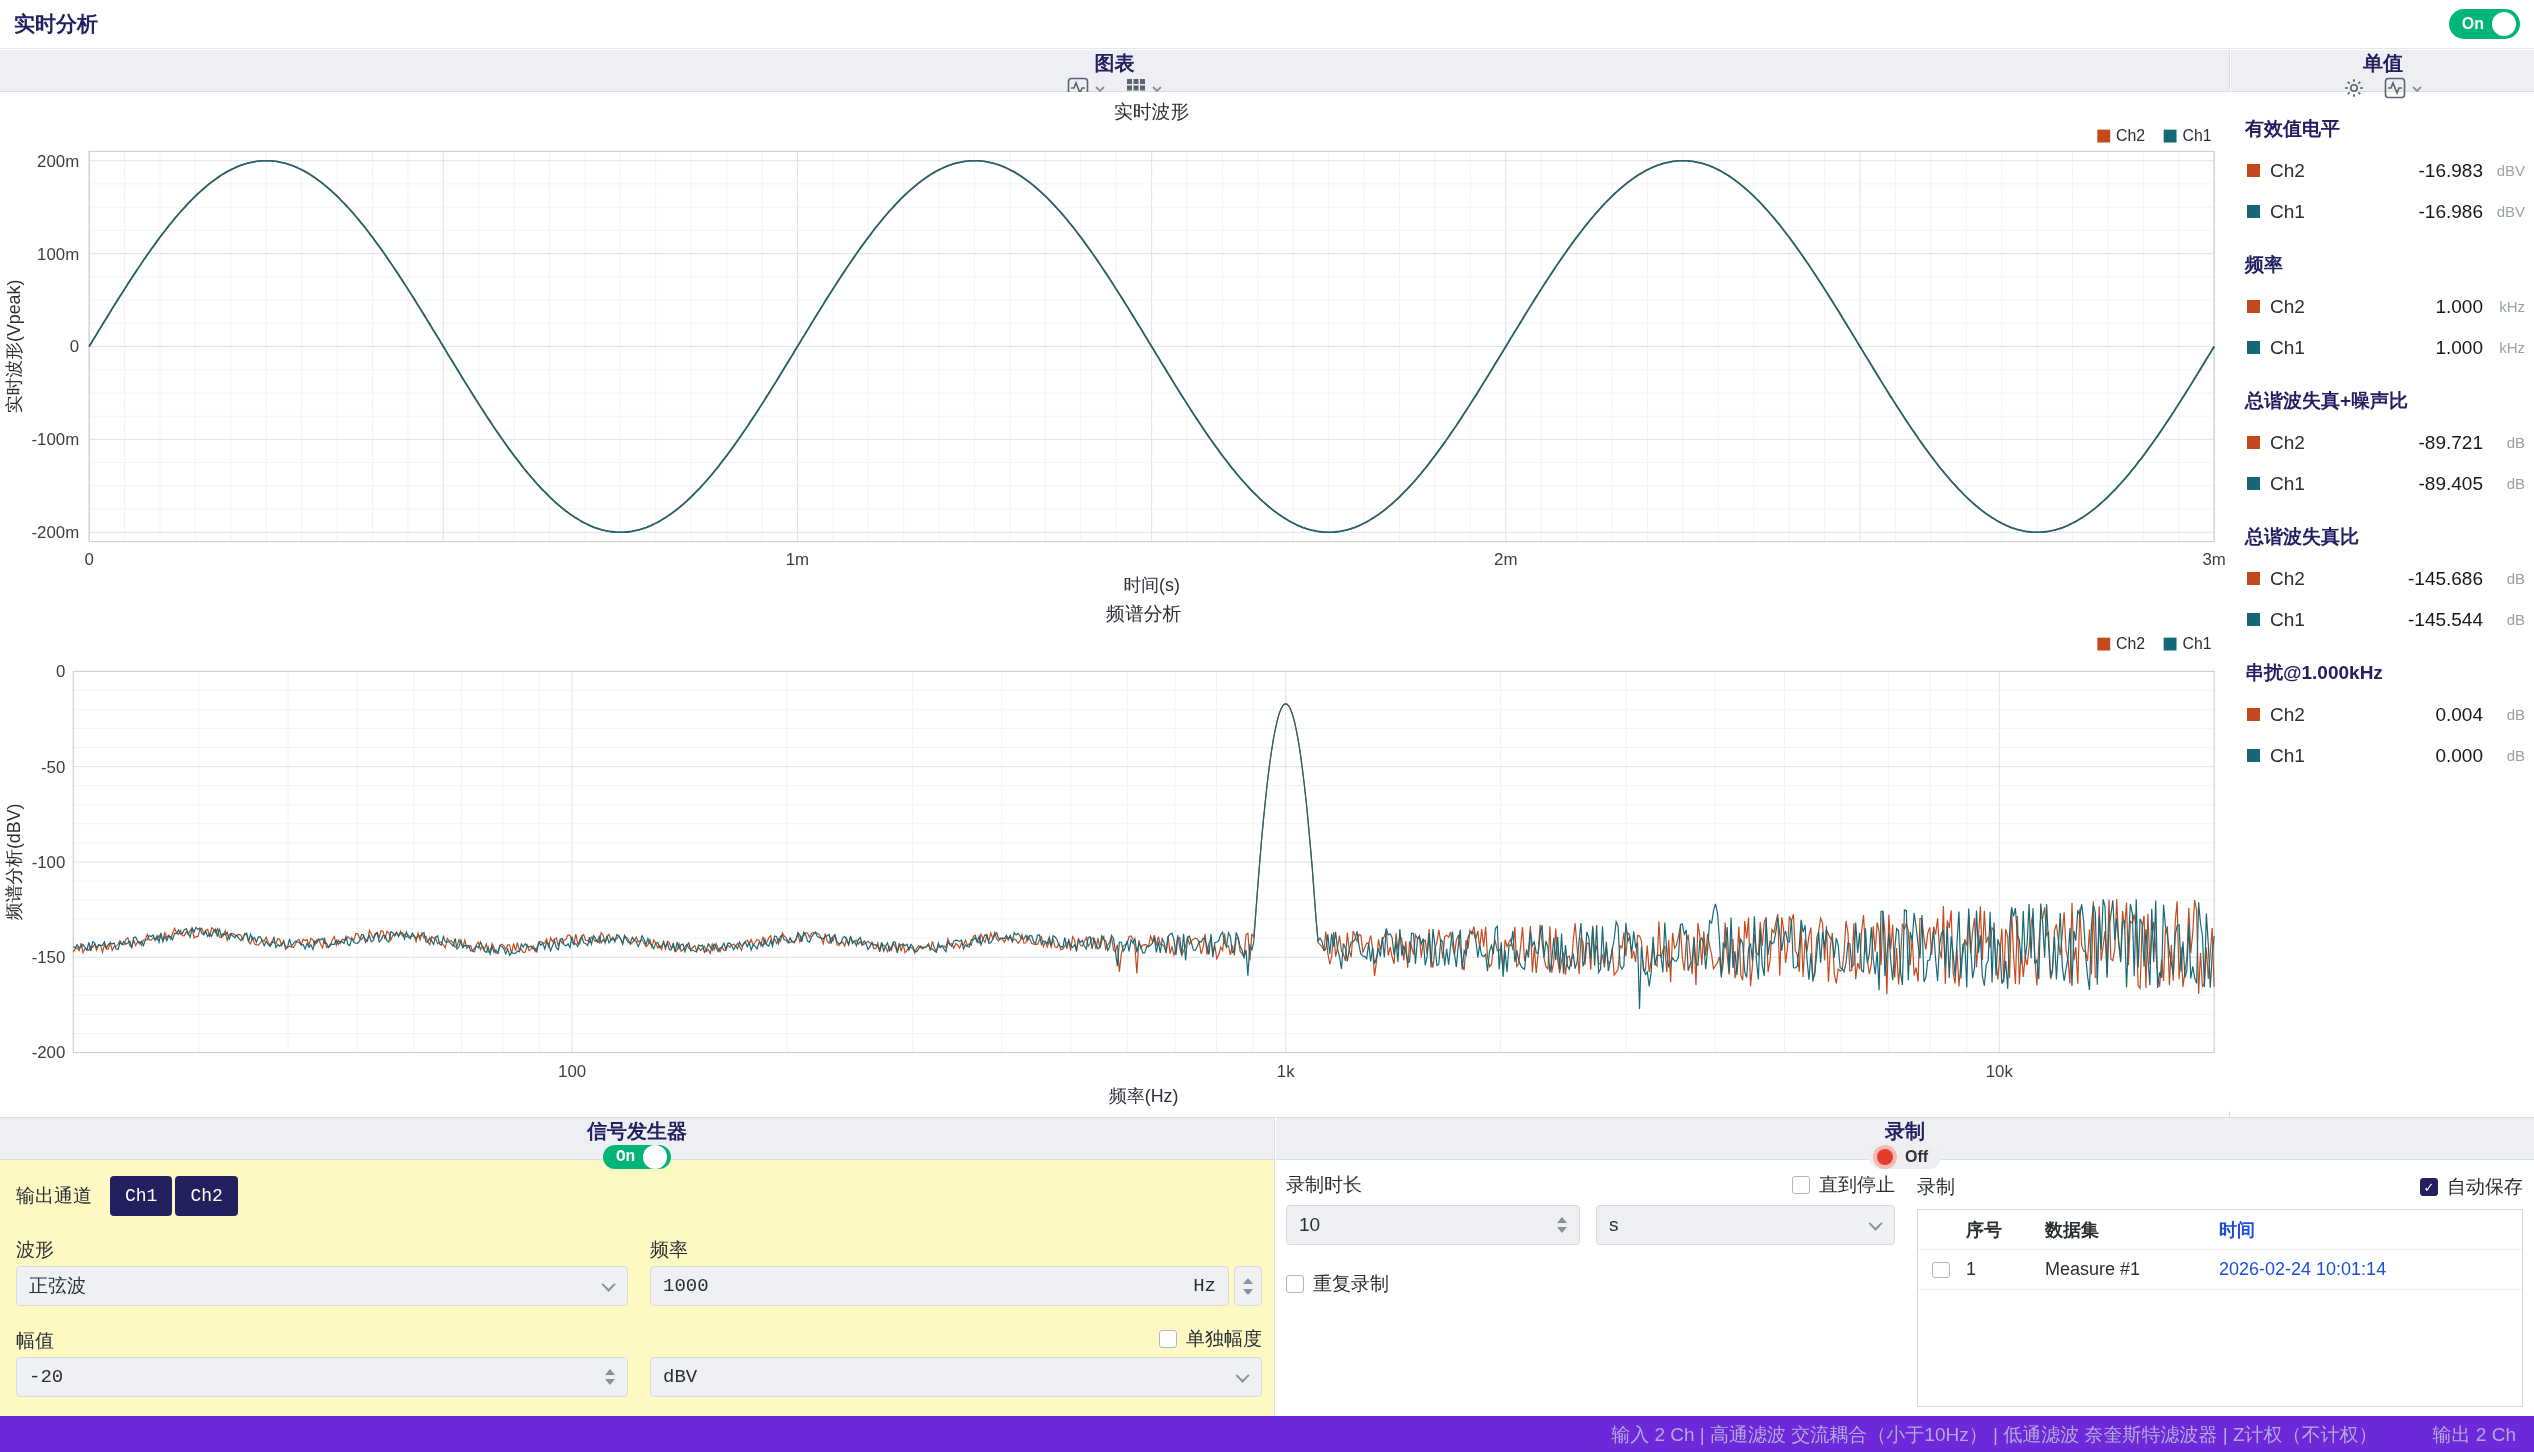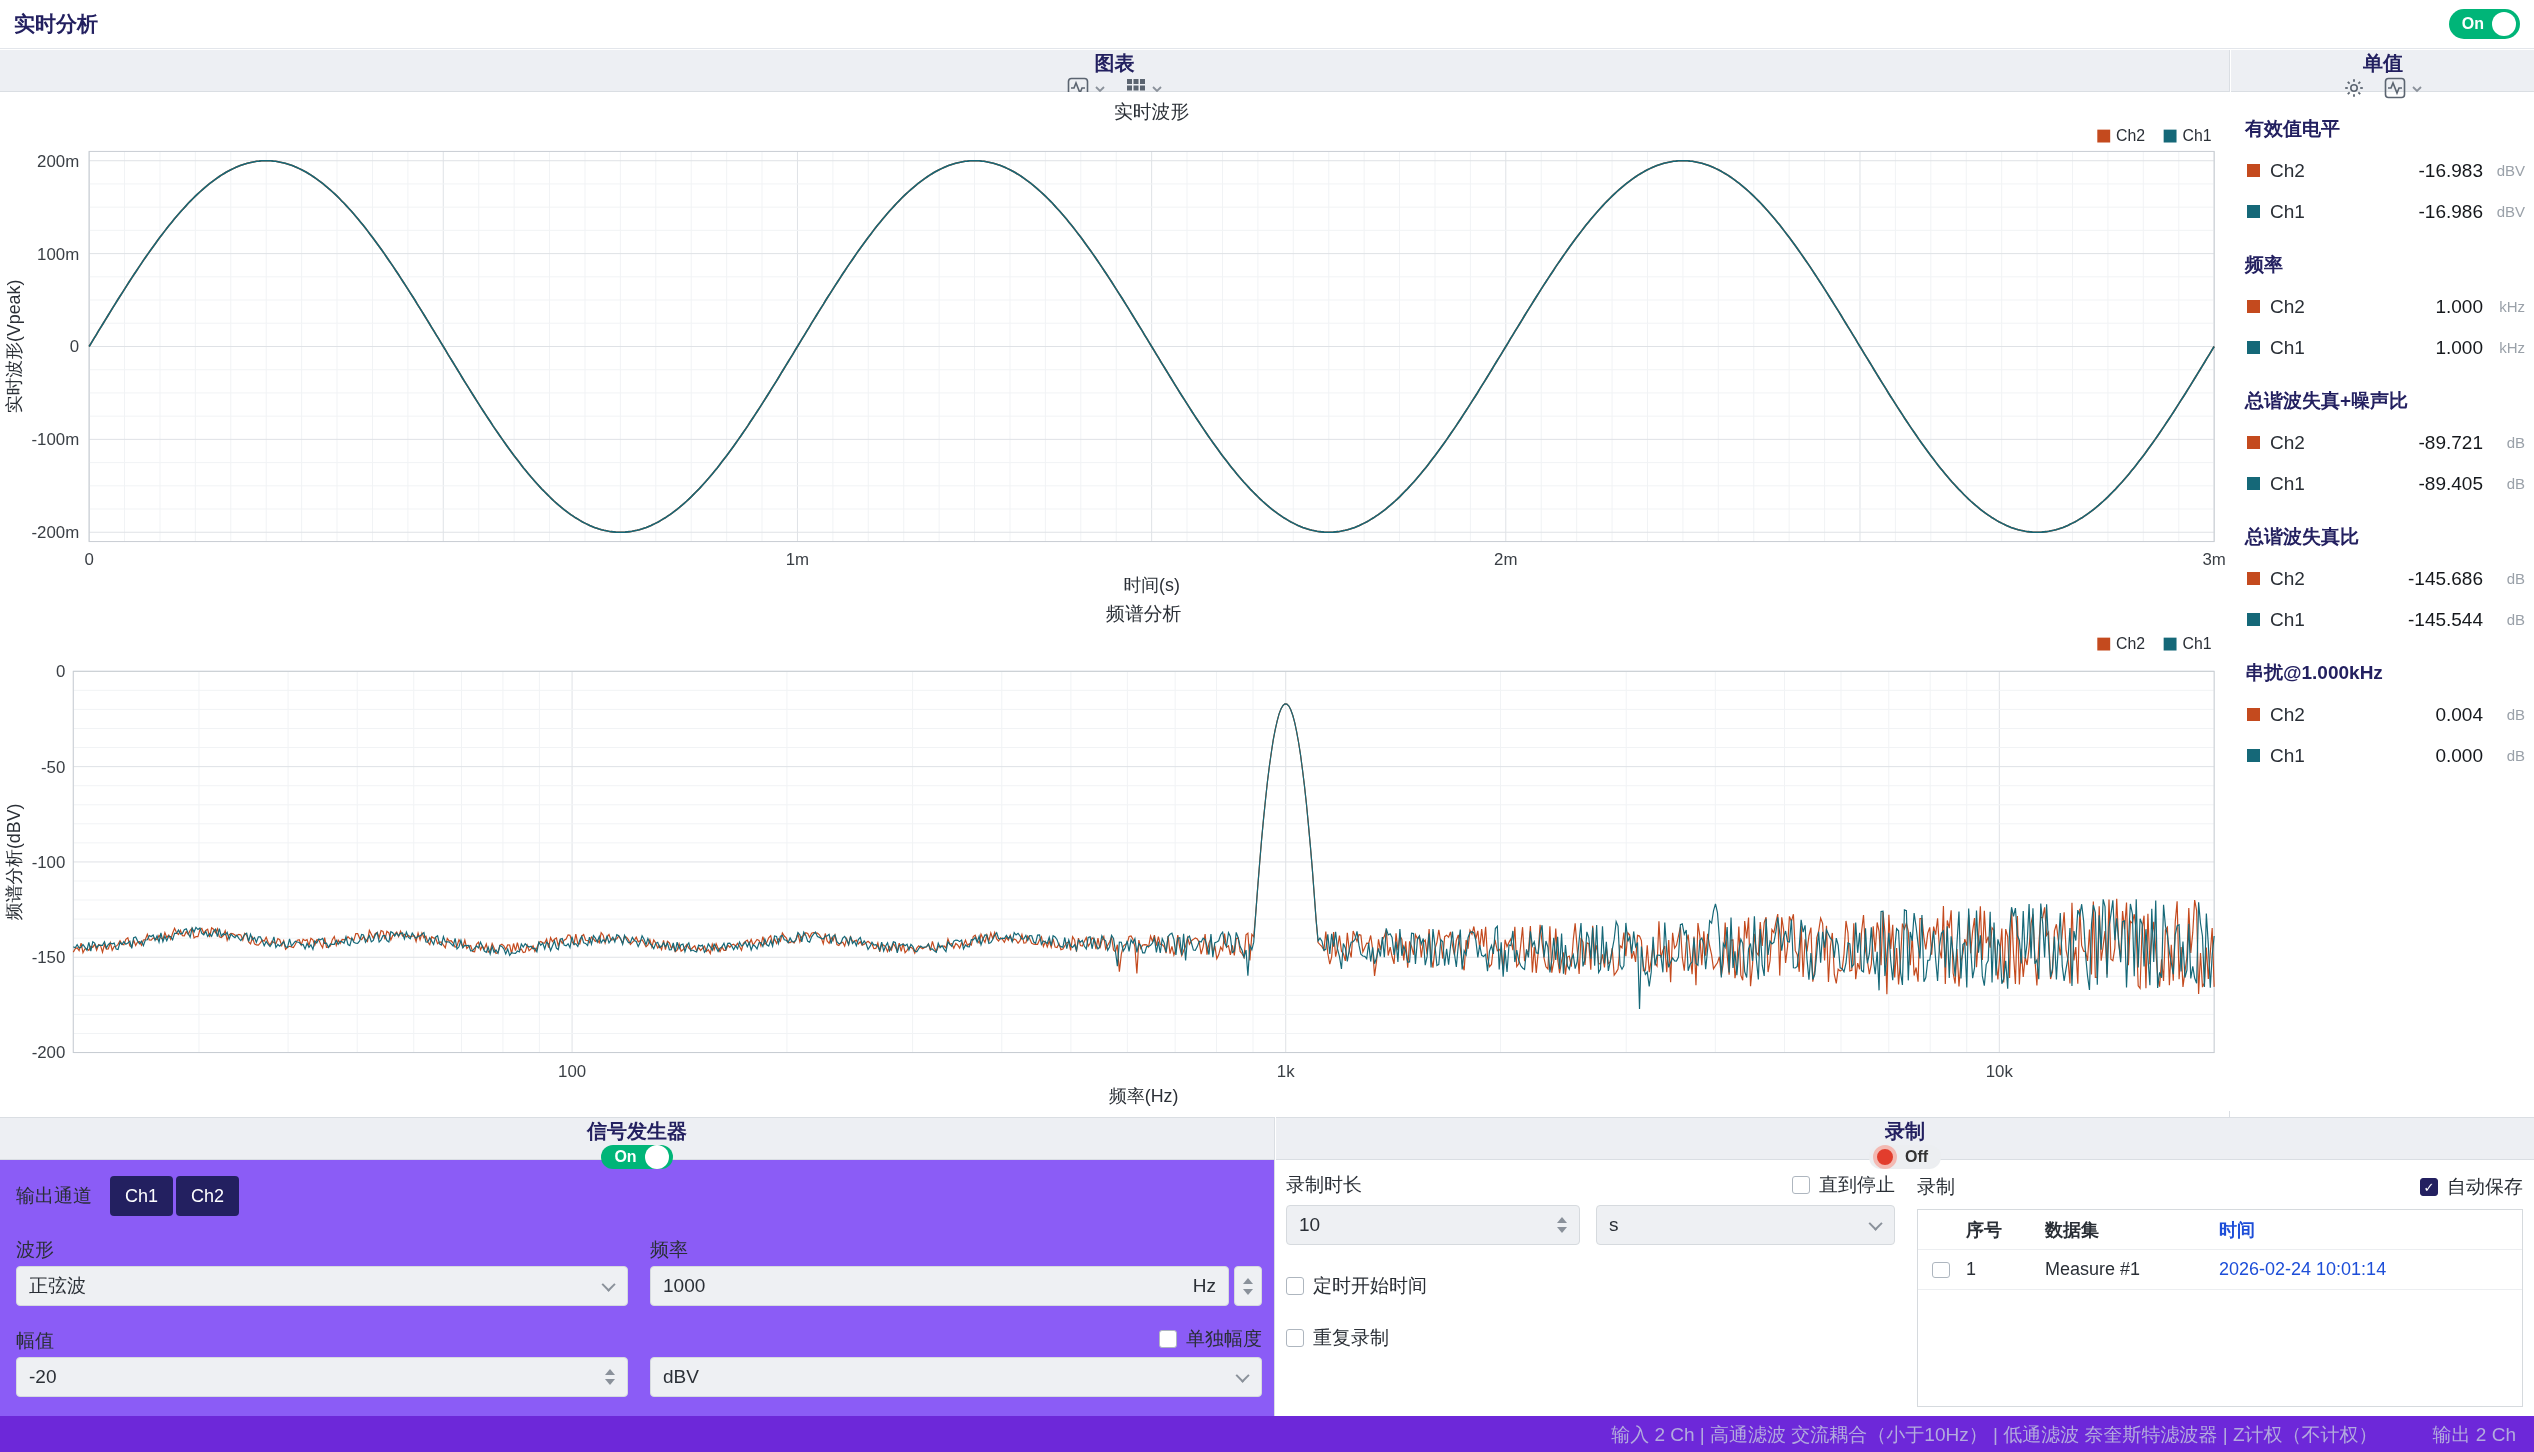--- a/index.html
+++ b/index.html
@@ -41,21 +41,21 @@
   .vp-group { margin-top:14px; }
   .vp-group-title { padding:6px 14px 8px; color:#232060; font-size:19px; font-weight:700; }
   .vp-row { display:flex; align-items:center; height:41px; padding:0 10px 0 16px; }
   .sq { width:13px; height:13px; flex:0 0 13px; }
   .vp-ch { margin-left:10px; font-size:19px; color:#2a2f36; }
   .vp-val { margin-left:auto; font-size:19px; color:#15181c; }
   .vp-unit { width:36px; text-align:right; font-size:15px; color:#9aa1a9; margin-left:6px; }
 
   
   .gen-panel { position:absolute; left:0; top:1117px; width:1275px; height:299px;
-               border-top:1px solid #dadee3; border-right:1px solid #dadee3; background:#8b5cf6; }
+               border-top:1px solid #dadee3; border-right:1px solid #dadee3; background:#fef9c3;font-family:Liberation Mono, monospace; }
   .rec-panel { position:absolute; left:1276px; top:1117px; width:1258px; height:299px;
                border-top:1px solid #dadee3; background:#fff; }
 
   .gen-row { position:absolute; left:16px; top:57px; height:42px; display:flex; align-items:center; gap:18px; }
   .row-label { font-size:19px; color:#2a2f36; }
   .chbtn-wrap { display:flex; gap:3px; }
   .chbtn { background:#232060; color:#fff; font-size:18px; height:40px; border-radius:4px;
            display:flex; align-items:center; justify-content:center; padding:0 15px; cursor:pointer; }
 
   .gen-cols { position:absolute; top:119px; left:16px; right:12px; display:flex; gap:22px; }
@@ -526,24 +526,20 @@
           <span class="stepper-inline">
               <span class="tri-up"></span>
               <span class="tri-down"></span>
             </span>
         </div>
         <div class="field select unit-select">
           <span>s</span>
           <span class="chev"></span>
         </div>
       </div>
-      <div class="cbrow rec-cb1">
-        <span class="checkbox"></span>
-        <span>定时开始时间</span>
-      </div>
       <div class="cbrow rec-cb2">
         <span class="checkbox"></span>
         <span>重复录制</span>
       </div>
     </div>
     <div class="rec-right">
       <div class="rec-row1">
         <span class="row-label">录制</span>
         <div class="cbrow">
           <span class="checkbox checked">✓</span>

